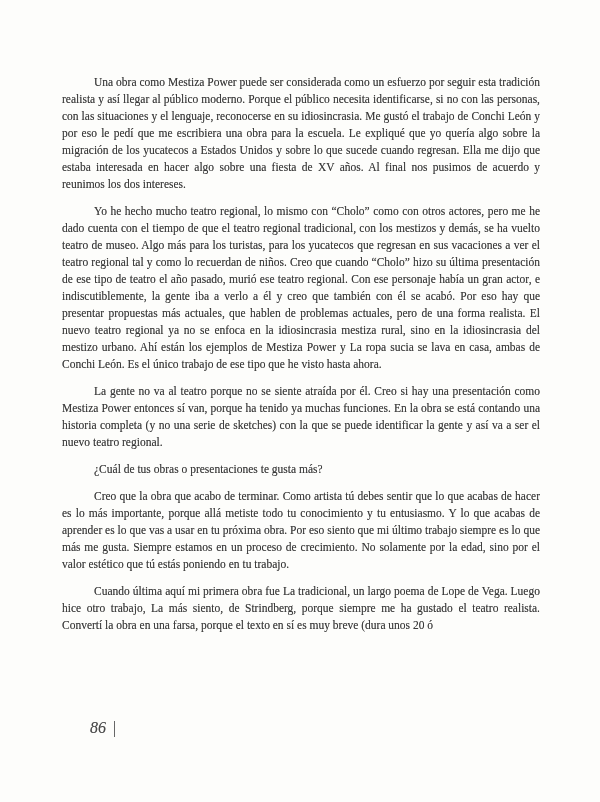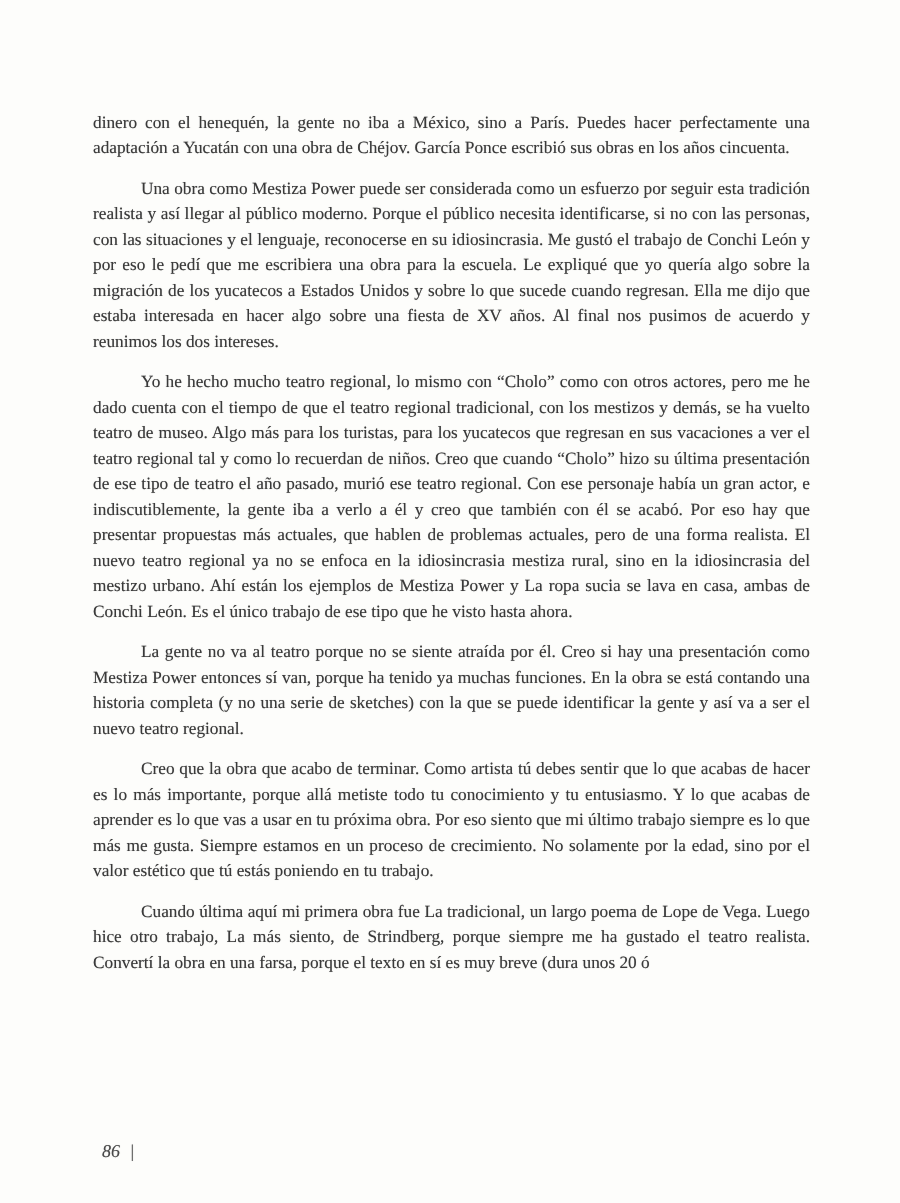--- a/index.html
+++ b/index.html
@@ -34,52 +34,51 @@
   .text-block p.noindent {
     text-indent: 0;
   }
   .it {
   }
   .question {
     margin: 14px 0 14px 0;
   }
   .pagenum {
     position: absolute;
-    left: 68px;
+    left: 90px;
     top: 719px;
-    font-size: 12px;
+    font-size: 16px;
     line-height: 17px;
     color: #4a4a4a;
     text-shadow: 0 0 0.5px rgba(70,70,70,0.5);
-    margin-top: 40px;
   }
   .pagenum .num {
     font-style: italic;
   }
   .pagenum .sep {
     display: inline-block;
     margin-left: 7px;
     font-style: normal;
     color: #555;
   }
 </style>
 </head>
 <body>
 
 <div class="page">
   <div class="text-block">
 
-    <p class="noindent"><span>dinero con el henequén, la gente no iba a México, sino a París. Puedes hacer perfectamente una adaptación a Yucatán con una obra de Chéjov. García Ponce escribió sus obras en los años cincuenta.</span></p>
 
     <p><span>Una obra como </span><span class="it">Mestiza Power</span><span> puede ser considerada como un esfuerzo por seguir esta tradición realista y así llegar al público moderno. Porque el público necesita identificarse, si no con las personas, con las situaciones y el lenguaje, reconocerse en su idiosincrasia. Me gustó el trabajo de Conchi León y por eso le pedí que me escribiera una obra para la escuela. Le expliqué que yo quería algo sobre la migración de los yucatecos a Estados Unidos y sobre lo que sucede cuando regresan. Ella me dijo que estaba interesada en hacer algo sobre una fiesta de XV años. Al final nos pusimos de acuerdo y reunimos los dos intereses.</span></p>
 
     <p><span>Yo he hecho mucho teatro regional, lo mismo con “Cholo” como con otros actores, pero me he dado cuenta con el tiempo de que el teatro regional tradicional, con los </span><span class="it">mestizos</span><span> y demás, se ha vuelto teatro de museo. Algo más para los turistas, para los yucatecos que regresan en sus vacaciones a ver el teatro regional tal y como lo recuerdan de niños. Creo que cuando “Cholo” hizo su última presentación de ese tipo de teatro el año pasado, murió ese teatro regional. Con ese personaje había un gran actor, e indiscutiblemente, la gente iba a verlo a él y creo que también con él se acabó. Por eso hay que presentar propuestas más actuales, que hablen de problemas actuales, pero de una forma realista. El nuevo teatro regional ya no se enfoca en la idiosincrasia mestiza rural, sino en la idiosincrasia del mestizo urbano. Ahí están los ejemplos de </span><span class="it">Mestiza Power</span><span> y </span><span class="it">La ropa sucia se lava en casa</span><span>, ambas de Conchi León. Es el único trabajo de ese tipo que he visto hasta ahora.</span></p>
 
     <p><span>La gente no va al teatro porque no se siente atraída por él. Creo si hay una presentación como </span><span class="it">Mestiza Power</span><span> entonces sí van, porque ha tenido ya muchas funciones. En la obra se está contando una historia completa (y no una serie de sketches) con la que se puede identificar la gente y así va a ser el nuevo teatro regional.</span></p>
 
+    <p class="question"><span class="it">¿Cuál de tus obras o presentaciones te gusta más?</span></p>
 
     <p><span>Creo que la obra que acabo de terminar. Como artista tú debes sentir que lo que acabas de hacer es lo más importante, porque allá metiste todo tu conocimiento y tu entusiasmo. Y lo que acabas de aprender es lo que vas a usar en tu próxima obra. Por eso siento que mi último trabajo siempre es lo que más me gusta. Siempre estamos en un proceso de crecimiento. No solamente por la edad, sino por el valor estético que tú estás poniendo en tu trabajo.</span></p>
 
     <p><span>Cuando última aquí mi primera obra fue </span><span class="it">La tradicional</span><span>, un largo poema de Lope de Vega. Luego hice otro trabajo, </span><span class="it">La más siento,</span><span> de Strindberg, porque siempre me ha gustado el teatro realista. Convertí la obra en una farsa, porque el texto en sí es muy breve (dura unos 20 ó</span></p>
 
   </div>
 
   <div class="pagenum"><span class="num">86</span><span class="sep">|</span></div>
 </div>
 

